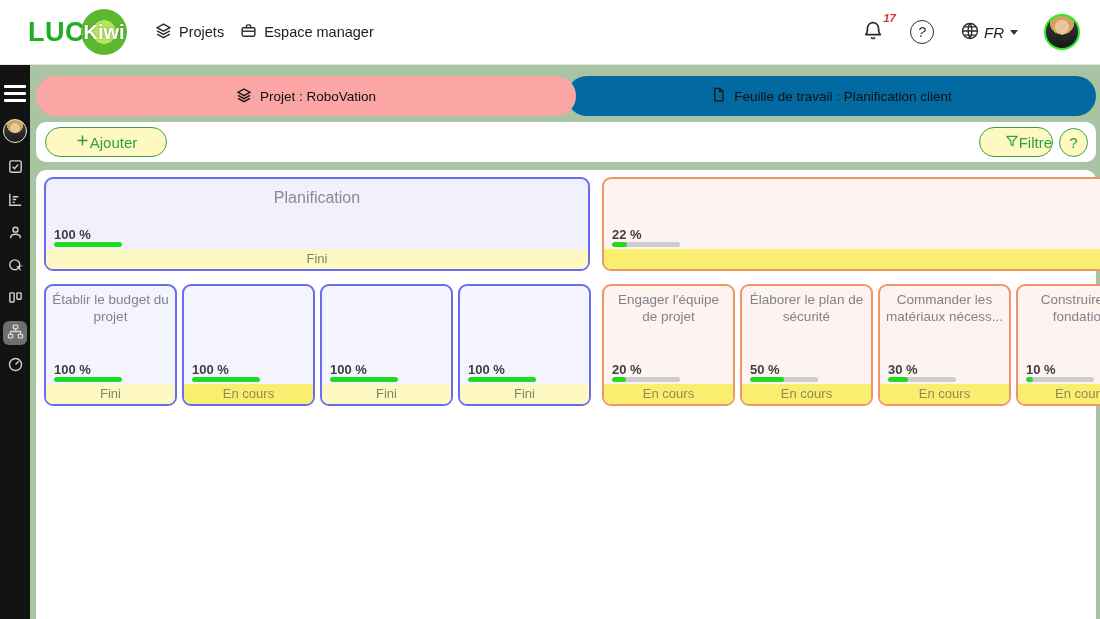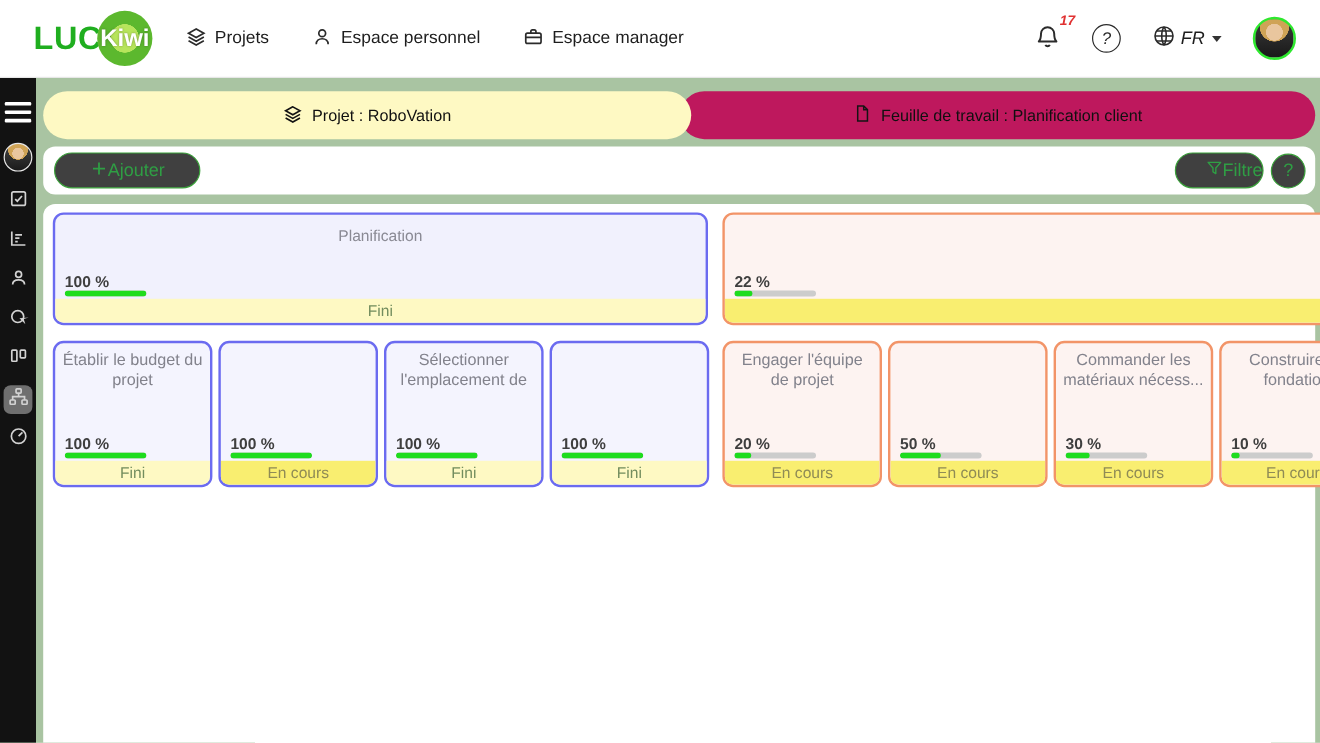--- a/index.html
+++ b/index.html
@@ -17,21 +17,21 @@
   }
   .logo { display:flex; align-items:center; cursor:pointer; }
   .logo-luc { font-size:27px; font-weight:800; color:#1fae1f; letter-spacing:.5px; }
   .kiwi-circle {
     width:46px; height:46px; border-radius:50%;
     background: radial-gradient(circle at 50% 50%, #b7e55c 0 36%, #5cb82e 37% 78%, #2f8f1f 79% 100%);
     margin-left:-4px; display:flex; align-items:center; justify-content:center;
     position:relative;
   }
   .kiwi-text { color:#fff; font-weight:800; font-size:20px; text-shadow:0 0 2px rgba(0,0,0,.35); }
-  .nav-menu { display:flex; align-items:center; gap:36px; margin-left:28px; }
+  .nav-menu { display:flex; align-items:center; gap:16px; margin-left:28px; }
   .nav-item { display:flex; align-items:center; gap:7px; font-size:14.5px; color:#1d1d1d; cursor:pointer; }
   .nav-item svg { stroke:#2b2b2b; }
   .nav-right { margin-left:auto; display:flex; align-items:center; gap:26px;font-style:italic; }
   .bell-wrap { position:relative; cursor:pointer; }
   .bell-badge { position:absolute; top:-7px; right:-12px; color:#e03131; font-size:11.5px; font-weight:bold; }
   .help-btn { width:24px; height:24px; border-radius:50%; border:1.6px solid #2b2b2b; color:#2b2b2b;
     display:flex; align-items:center; justify-content:center; font-size:14px; cursor:pointer; background:#fff; }
   .lang { display:flex; align-items:center; gap:4px; font-size:15px; color:#1d1d1d; cursor:pointer; }
   .caret { width:0; height:0; border-left:4.5px solid transparent; border-right:4.5px solid transparent; border-top:5.5px solid #333; margin-left:2px; }
   .avatar {
@@ -59,52 +59,52 @@
       radial-gradient(circle at 50% 22%, #cfa356 0 40%, transparent 41%),
       linear-gradient(180deg, #444 0%, #1a1a1a 100%);
   }
   
   .tabs { position:absolute; top:76px; left:36px; width:1060px; height:40px; }
   .tab {
     position:absolute; top:0; height:40px; border-radius:20px;
     display:flex; align-items:center; justify-content:center; gap:8px;
     font-size:13.5px; color:#101010; cursor:pointer;
   }
-  .tab-green { left:0; width:540px; background:#fef9c3; z-index:2; }
-  .tab-purple { left:531px; right:0; background:#be185d; z-index:1; }
+  .tab-green { left:0; width:540px; background:#fca5a5; z-index:2; }
+  .tab-purple { left:531px; right:0; background:#0369a1; z-index:1; }
   .tab svg { stroke:#141414; }
   
   .toolbar {
     position:absolute; top:122px; left:36px; width:1060px; height:40px;
     background:#fff; border-radius:10px; display:flex; align-items:center;
     padding:0 8px; z-index:5;
   }
   .btn {
     display:flex; align-items:center; justify-content:center; gap:0;
-    background:#404040; border:1.5px solid #3aa13a; color:#2f9e44;
+    background:#fef9c3; border:1.5px solid #3aa13a; color:#2f9e44;
     border-radius:16px; font-size:15px; cursor:pointer;
     font-family:"Liberation Sans", sans-serif;
   }
   .btn svg { stroke:#2f9e44; }
   .btn-add { width:122px; height:30px; margin-left:1px; }
   .btn-filter { width:74px; height:30px; margin-left:auto;justify-content:flex-end; }
   .btn-help { width:29px; height:29px; border-radius:50%; margin-left:6px; font-size:15px; }
   
   .content {
     position:absolute; top:170px; left:36px; width:1060px; height:449px;
     background:#fff; border-radius:10px 10px 0 0; padding:7px 0 0 8px; z-index:4;
   }
   .groups { display:flex; gap:11px; align-items:flex-start; }
   .group { flex:0 0 auto; }
   .col-header {
     position:relative; height:94px; border:2px solid; border-radius:9px; overflow:hidden;
   }
   .group.purple .col-header { width:546px; border-color:#6b6bf0; background:#f1f1fd; }
   .group.orange .col-header { width:1090px; border-color:#f29468; background:#fdf3f1; }
-  .col-title { text-align:center; margin-top:10px; font-size:13px; color:#8a8a94; }
+  .col-title { text-align:center; margin-top:10px; font-size:16px; color:#8a8a94; }
   .cards { display:flex; gap:5px; margin-top:13px; }
   .card {
     position:relative; width:133px; height:122px; border:2px solid; border-radius:9px; overflow:hidden; flex:0 0 auto;
     cursor:pointer;
   }
   .group.purple .card { border-color:#6b6bf0; background:#f4f4fe; }
   .group.orange .card { border-color:#f29468; background:#fdf3f1; }
   .card-title {
     margin-top:6px; padding:0 5px; text-align:center;
     font-size:13.5px; line-height:16.5px; color:#82828c; max-height:46px; overflow:hidden;
@@ -142,29 +142,20 @@
             <path d="M12 3 3 8l9 5 9-5-9-5z"></path>
             <path d="M3 12.5l9 5 9-5"></path>
             <path d="M3 17l9 5 9-5"></path>
           </svg>
       </span>
       <span>Projets</span>
     </div>
     <div class="nav-item">
       <span>
         <svg width="17" height="17" viewBox="0 0 24 24" fill="none" stroke-width="2">
-            <circle cx="12" cy="8" r="4"></circle>
-            <path d="M5 21c0-4 3-6.5 7-6.5S19 17 19 21"></path>
-          </svg>
-      </span>
-      <span>Espace personnel</span>
-    </div>
-    <div class="nav-item">
-      <span>
-        <svg width="17" height="17" viewBox="0 0 24 24" fill="none" stroke-width="2">
             <rect x="3" y="8" width="18" height="12" rx="2"></rect>
             <path d="M9 8V6a2 2 0 0 1 2-2h2a2 2 0 0 1 2 2v2"></path>
             <path d="M3 13h18"></path>
           </svg>
       </span>
       <span>Espace manager</span>
     </div>
   </div>
   <div class="nav-right">
     <div class="bell-wrap">
@@ -321,21 +312,20 @@
             <div class="status done">Fini</div>
           </div>
           <div class="card">
             <div class="pct">100 %</div>
             <div class="pbar">
               <div class="fill" style="width: 100%;"></div>
             </div>
             <div class="status progress">En cours</div>
           </div>
           <div class="card">
-            <div class="card-title">Sélectionner l'emplacement de</div>
             <div class="pct">100 %</div>
             <div class="pbar">
               <div class="fill" style="width: 100%;"></div>
             </div>
             <div class="status done">Fini</div>
           </div>
           <div class="card">
             <div class="pct">100 %</div>
             <div class="pbar">
               <div class="fill" style="width: 100%;"></div>
@@ -356,20 +346,21 @@
         <div class="cards">
           <div class="card">
             <div class="card-title">Engager l'équipe de projet</div>
             <div class="pct">20 %</div>
             <div class="pbar">
               <div class="fill" style="width: 20%;"></div>
             </div>
             <div class="status progress">En cours</div>
           </div>
           <div class="card">
+            <div class="card-title">Élaborer le plan de sécurité</div>
             <div class="pct">50 %</div>
             <div class="pbar">
               <div class="fill" style="width: 50%;"></div>
             </div>
             <div class="status progress">En cours</div>
           </div>
           <div class="card">
             <div class="card-title">Commander les matériaux nécess...</div>
             <div class="pct">30 %</div>
             <div class="pbar">

